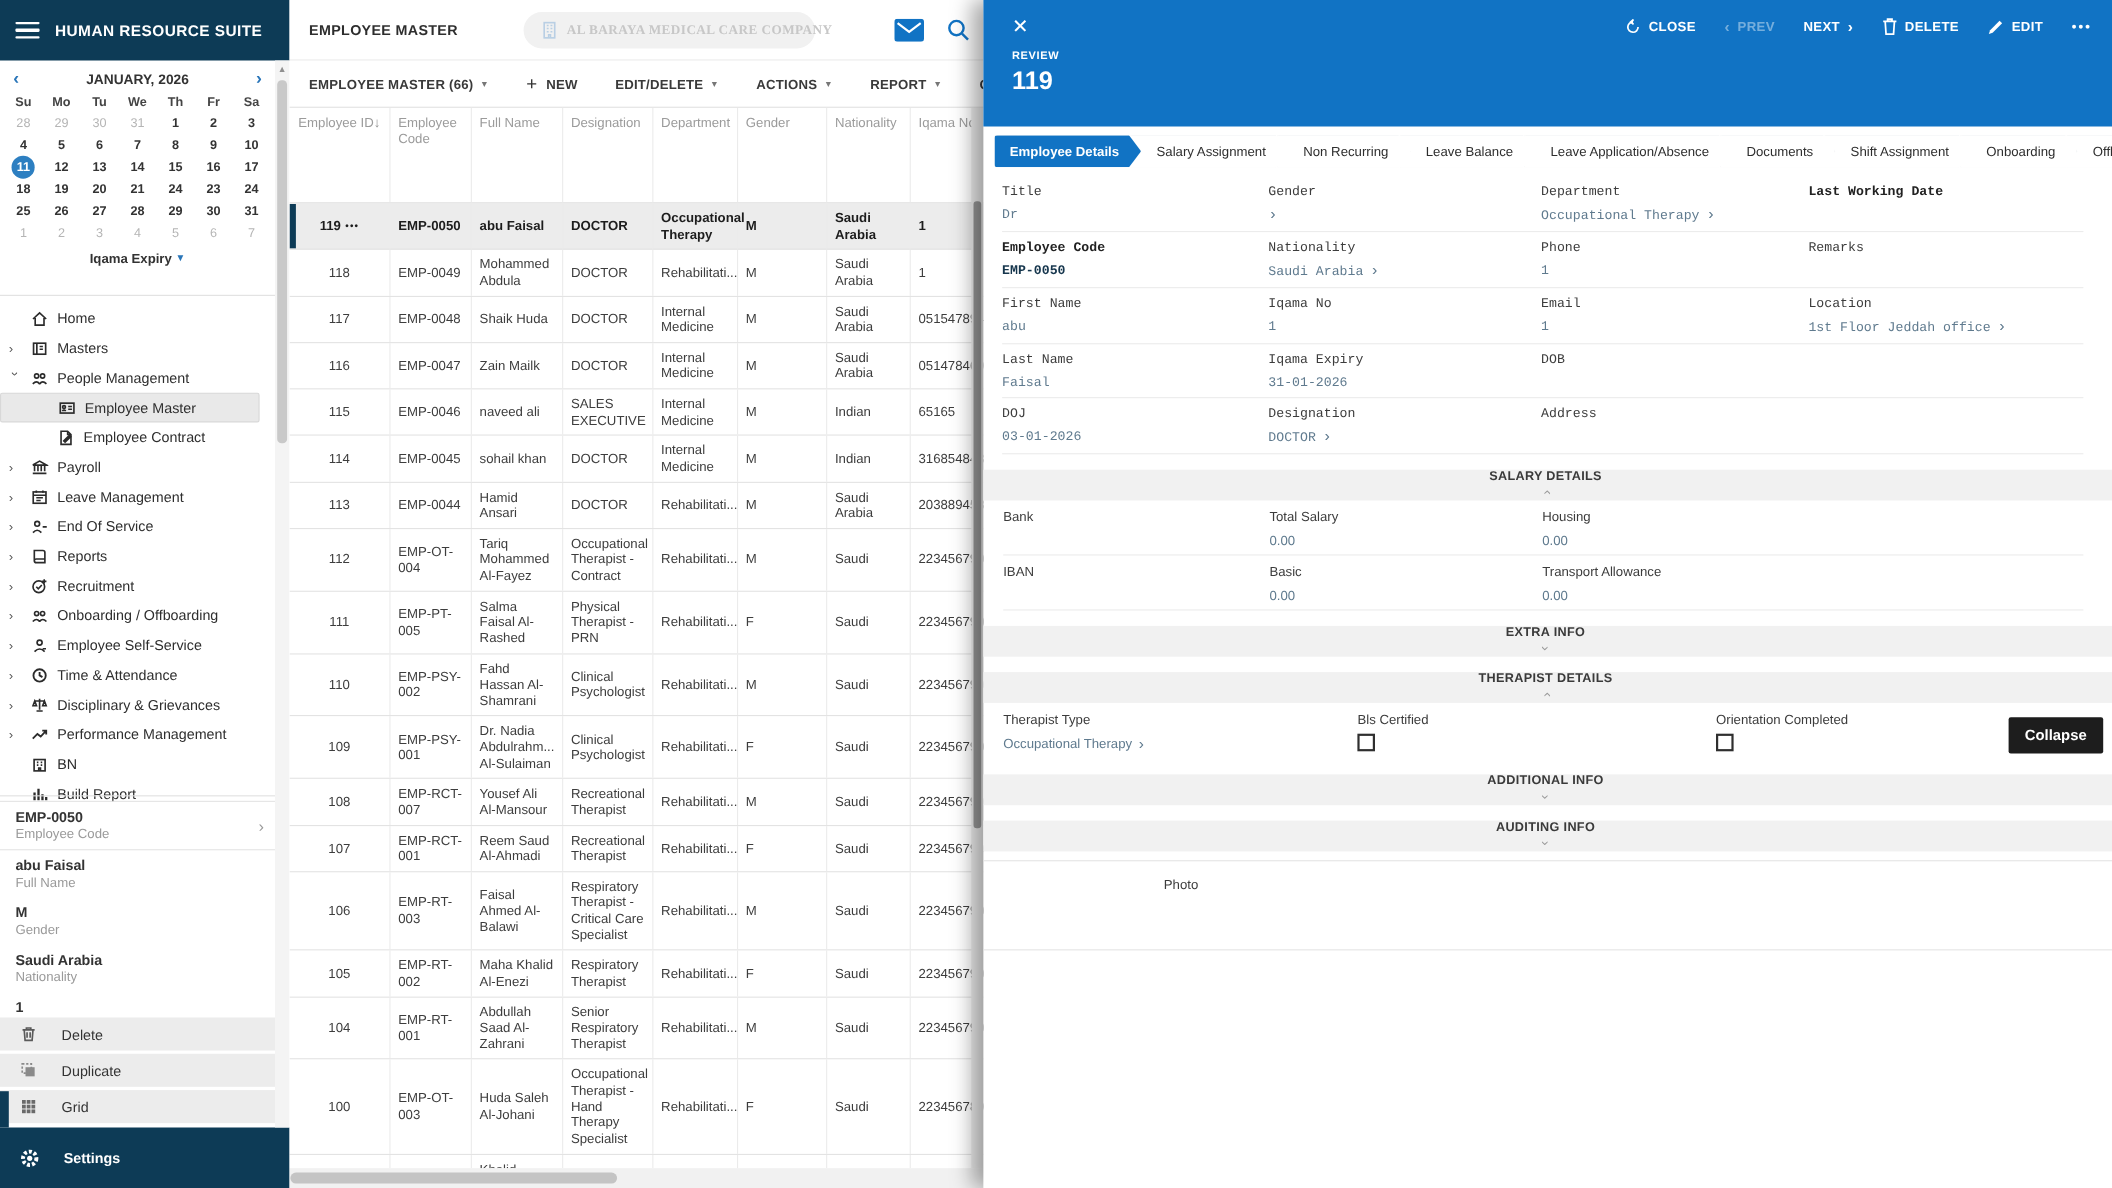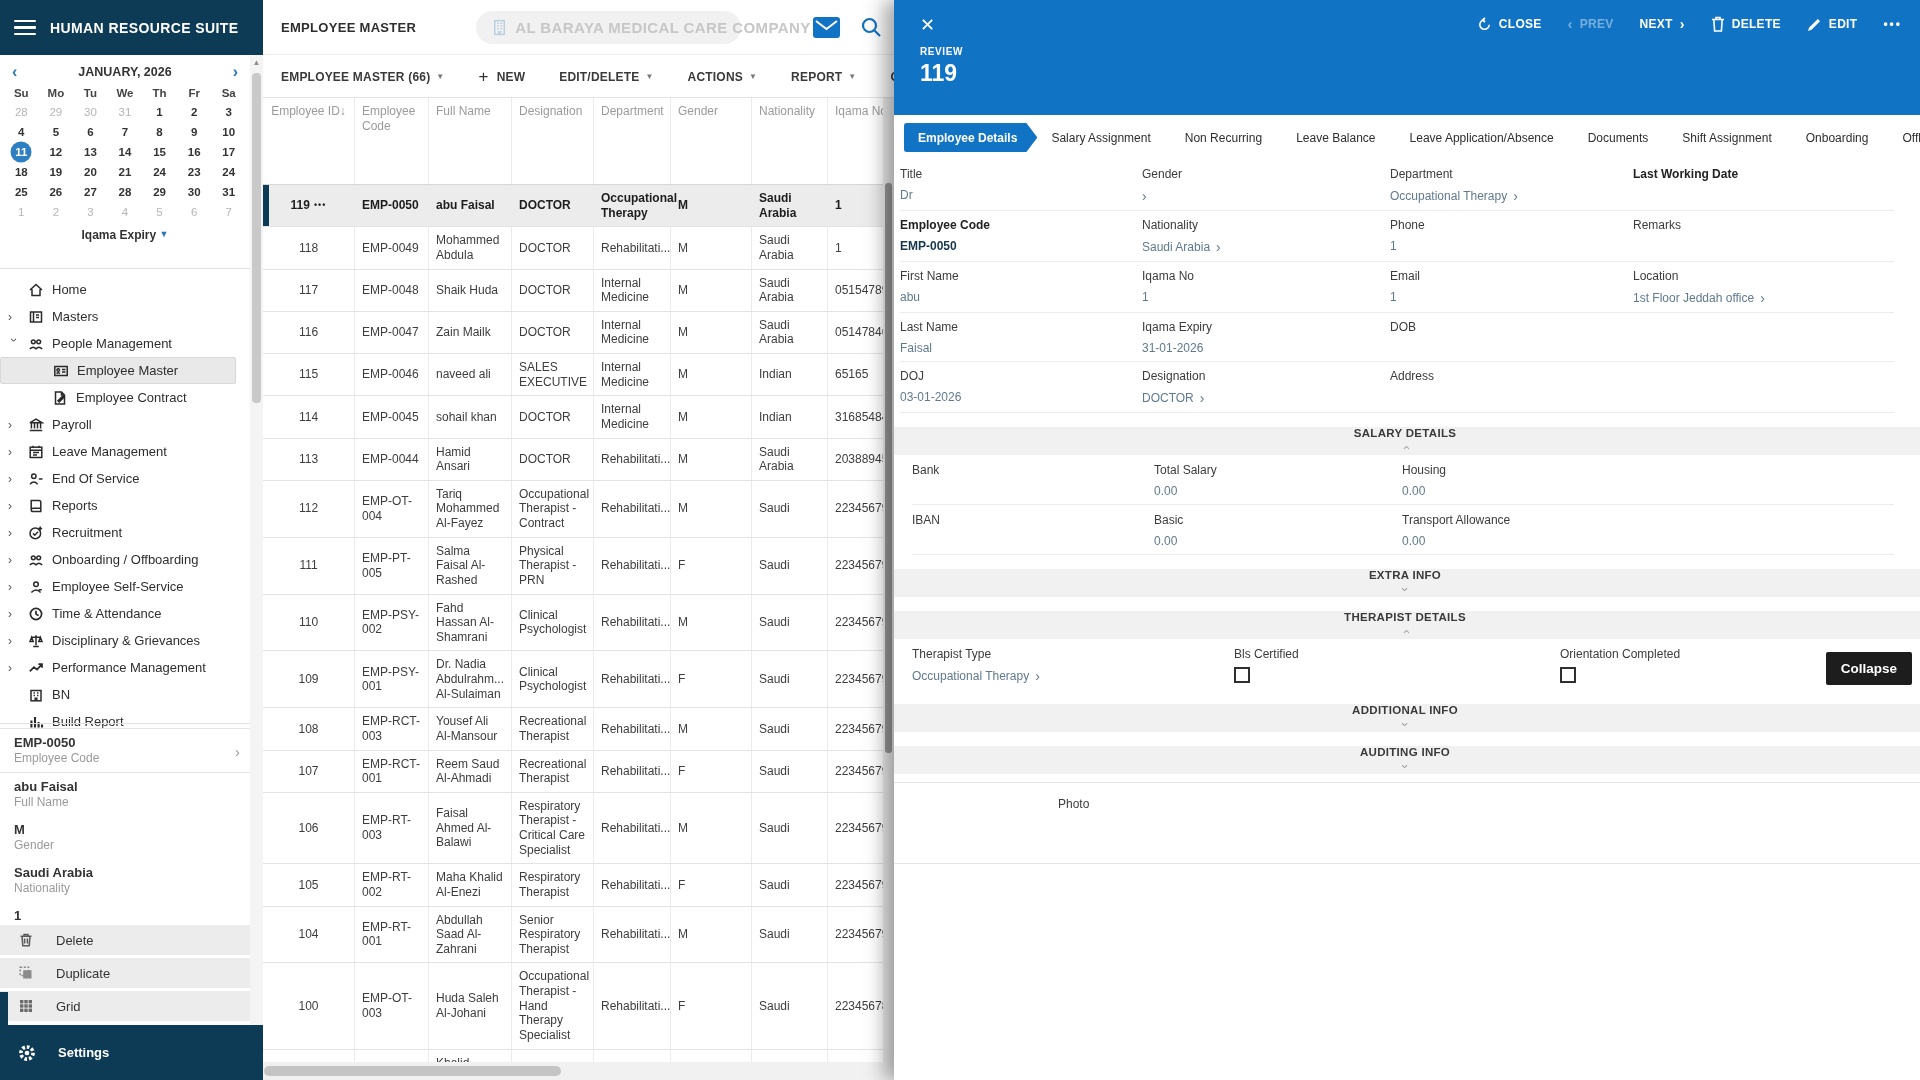--- a/index.html
+++ b/index.html
@@ -60,21 +60,21 @@
   .side-scroll .arr { display:block; text-align:center; font-size:8px; color:#8f8f8f; padding-top:3px; }
   .side-scroll .thumb { position:absolute; left:2px; top:18px; width:9px; height:330px; background:#c9c9c9; border-radius:4px; }
 
   
   .main { position:absolute; left:263px; top:0; width:1657px; height:1080px; background:#fff; }
   .main-top { position:absolute; left:0; top:0; width:100%; height:55px; border-bottom:1px solid #ececec;
     display:flex; align-items:center; }
   .page-label { font-size:13px; font-weight:bold; color:#2e2e2e; letter-spacing:.3px; margin-left:18px; }
   .company-pill { margin-left:60px; width:265px; height:33px; background:#f1f1f1; border-radius:17px;
     display:flex; align-items:center; gap:8px; padding:0 16px; cursor:pointer; }
-  .company-pill .txt { font-size:15px; font-weight:bold; color:#c7c7c7; letter-spacing:.4px; white-space:nowrap; }
+  .company-pill .txt { font-size:12px; font-weight:bold; color:#c7c7c7; letter-spacing:.4px; white-space:nowrap;font-family:Liberation Serif, serif; }
   .top-icons { display:flex; align-items:center; gap:20px; margin-left:72px; }
   .avatar { width:34px; height:34px; border:2px solid #1173c4; border-radius:50%; color:#1173c4;
     font-size:15px; display:flex; align-items:center; justify-content:center; cursor:pointer; }
   .dots { color:#1173c4; font-size:14px; letter-spacing:2px; font-weight:bold; cursor:pointer; }
 
   .toolbar { position:absolute; left:0; top:56px; width:100%; height:42px; border-bottom:1px solid #e2e2e2;
     display:flex; align-items:center; gap:34px; padding-left:18px; }
   .tb-item { font-size:12px; font-weight:bold; color:#3a3a3a; letter-spacing:.2px; cursor:pointer;
     display:flex; align-items:center; gap:6px; white-space:nowrap; }
   .tb-item .caret { font-size:8px; color:#777; }
@@ -112,21 +112,21 @@
   .tabs { position:absolute; left:10px; top:123px; display:flex; height:29px; }
   .tab { position:relative; display:flex; align-items:center; background:#fff; color:#2e2e2e; font-size:12px;
     padding:0 20px 0 24px; margin-left:-10px; cursor:pointer; white-space:nowrap;
     clip-path:polygon(0 0, calc(100% - 11px) 0, 100% 50%, calc(100% - 11px) 100%, 0 100%, 11px 50%);
     filter:drop-shadow(0 0 1px #aeb7bf); }
   .tab.first { clip-path:polygon(0 0, calc(100% - 11px) 0, 100% 50%, calc(100% - 11px) 100%, 0 100%);
     margin-left:0; padding-left:14px; border-radius:3px 0 0 3px;text-align:right; }
   .tab.active { background:#1173c4; color:#fff; font-weight:bold; }
 
   .panel-body { position:absolute; left:0; top:160px; width:100%; }
-  .details { padding:0 26px 0 6px; }
+  .details { padding:0 26px 0 17px;font-family:Liberation Mono, monospace; }
   .det-row { display:grid; grid-template-columns:242px 248px 243px 1fr; border-bottom:1px solid #ececec;
     min-height:48px; padding:7px 0 6px 0; }
   .fld .l { font-size:12px; color:#3c3c3c; }
   .fld .v { font-size:12px; color:#5f7a8e; margin-top:7px; display:flex; align-items:center; gap:6px; }
   .fld .v .chev { font-size:14px; color:#5f7a8e; }
   .fld.lb .l { font-weight:bold; color:#222; }
   .fld.vb .v { font-weight:bold; color:#16364d; }
 
   .section-bar { margin-top:14px; height:28px; background:#f1f1f1; display:flex; align-items:center;
     justify-content:space-between; padding:0 22px 0 18px; cursor:pointer;flex-direction:column; }
@@ -648,21 +648,21 @@
           <div class="tcell c1">EMP-PSY-001</div>
           <div class="tcell c2">Dr. Nadia Abdulrahm... Al-Sulaiman</div>
           <div class="tcell c3">Clinical Psychologist</div>
           <div class="tcell c4">Rehabilitati...</div>
           <div class="tcell c5">F</div>
           <div class="tcell c6">Saudi</div>
           <div class="tcell c7">2234567905</div>
         </div>
         <div class="trow">
           <div class="tcell c0">108</div>
-          <div class="tcell c1">EMP-RCT-003</div>
+          <div class="tcell c1">EMP-RCT-007</div>
           <div class="tcell c2">Yousef Ali Al-Mansour</div>
           <div class="tcell c3">Recreational Therapist</div>
           <div class="tcell c4">Rehabilitati...</div>
           <div class="tcell c5">M</div>
           <div class="tcell c6">Saudi</div>
           <div class="tcell c7">2234567904</div>
         </div>
         <div class="trow">
           <div class="tcell c0">107</div>
           <div class="tcell c1">EMP-RCT-001</div>

